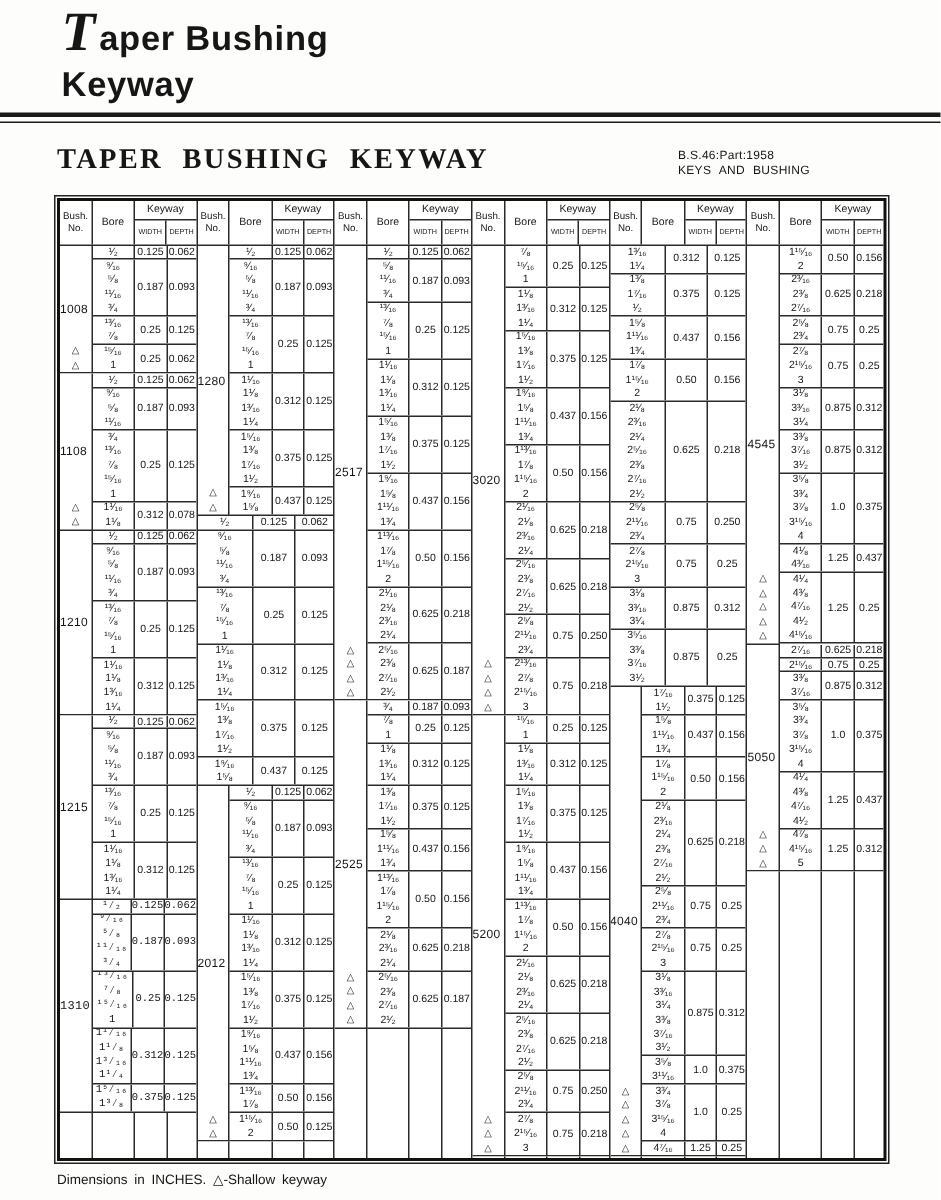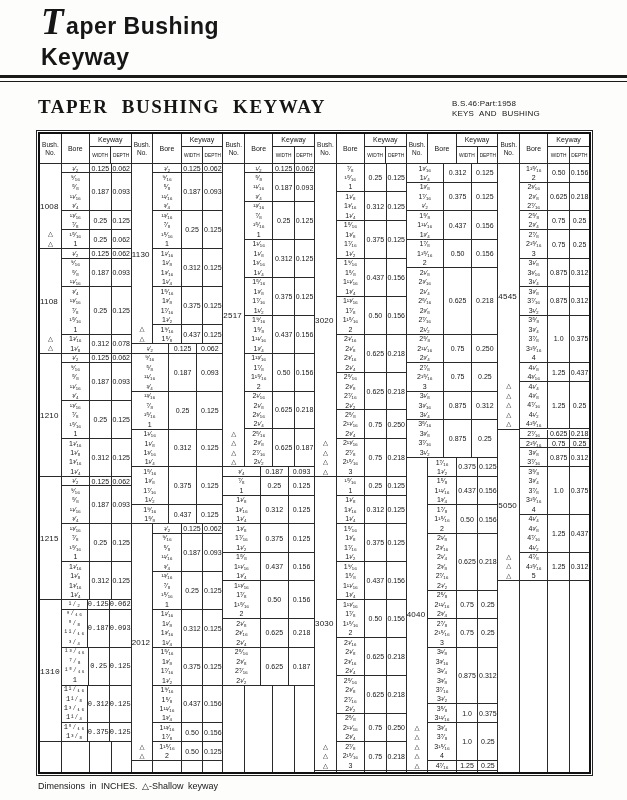--- a/index.html
+++ b/index.html
@@ -345,21 +345,21 @@
             <div class="gh-key-top">Keyway</div>
             <div class="gh-key-bot">
               <div class="gh-w">WIDTH</div>
               <div class="gh-d">DEPTH</div>
             </div>
           </div>
         </div>
         <div class="gbody">
           <div class="section" style="height: 180.196px;">
             <div class="bush-cell">
-              <div class="bush-label">1130</div>
+              <div class="bush-label">1280</div>
               <div class="tri-stack">
                 <div class="tri">△</div>
                 <div class="tri">△</div>
               </div>
             </div>
             <div class="blocks">
               <div class="block" style="height: 9.484px;">
                 <div class="b-bores">
                   <div class="bore-row">¹⁄₂</div>
                 </div>
@@ -676,20 +676,29 @@
                   <div class="bore-row">2³⁄₈</div>
                   <div class="bore-row">2⁷⁄₁₆</div>
                   <div class="bore-row">2¹⁄₂</div>
                 </div>
                 <div class="b-w">0.625</div>
                 <div class="b-d">0.187</div>
               </div>
             </div>
           </div>
           <div class="section" style="height: 218.132px;">
+            <div class="bush-cell">
+              <div class="bush-label">2525</div>
+              <div class="tri-stack">
+                <div class="tri">△</div>
+                <div class="tri">△</div>
+                <div class="tri">△</div>
+                <div class="tri">△</div>
+              </div>
+            </div>
             <div class="blocks">
               <div class="block" style="height: 9.484px;">
                 <div class="b-bores">
                   <div class="bore-row">³⁄₄</div>
                 </div>
                 <div class="b-w">0.187</div>
                 <div class="b-d">0.093</div>
               </div>
               <div class="block" style="height: 18.968px;">
                 <div class="b-bores">
@@ -876,21 +885,21 @@
                   <div class="bore-row">2¹⁵⁄₁₆</div>
                   <div class="bore-row">3</div>
                 </div>
                 <div class="b-w">0.75</div>
                 <div class="b-d">0.218</div>
               </div>
             </div>
           </div>
           <div class="section" style="height: 294.004px;">
             <div class="bush-cell">
-              <div class="bush-label">3030</div>
+              <div class="bush-label">5200</div>
               <div class="tri-stack">
                 <div class="tri">△</div>
                 <div class="tri">△</div>
                 <div class="tri">△</div>
               </div>
             </div>
             <div class="blocks">
               <div class="block" style="height: 18.968px;">
                 <div class="b-bores">
                   <div class="bore-row">¹⁵⁄₁₆</div>

